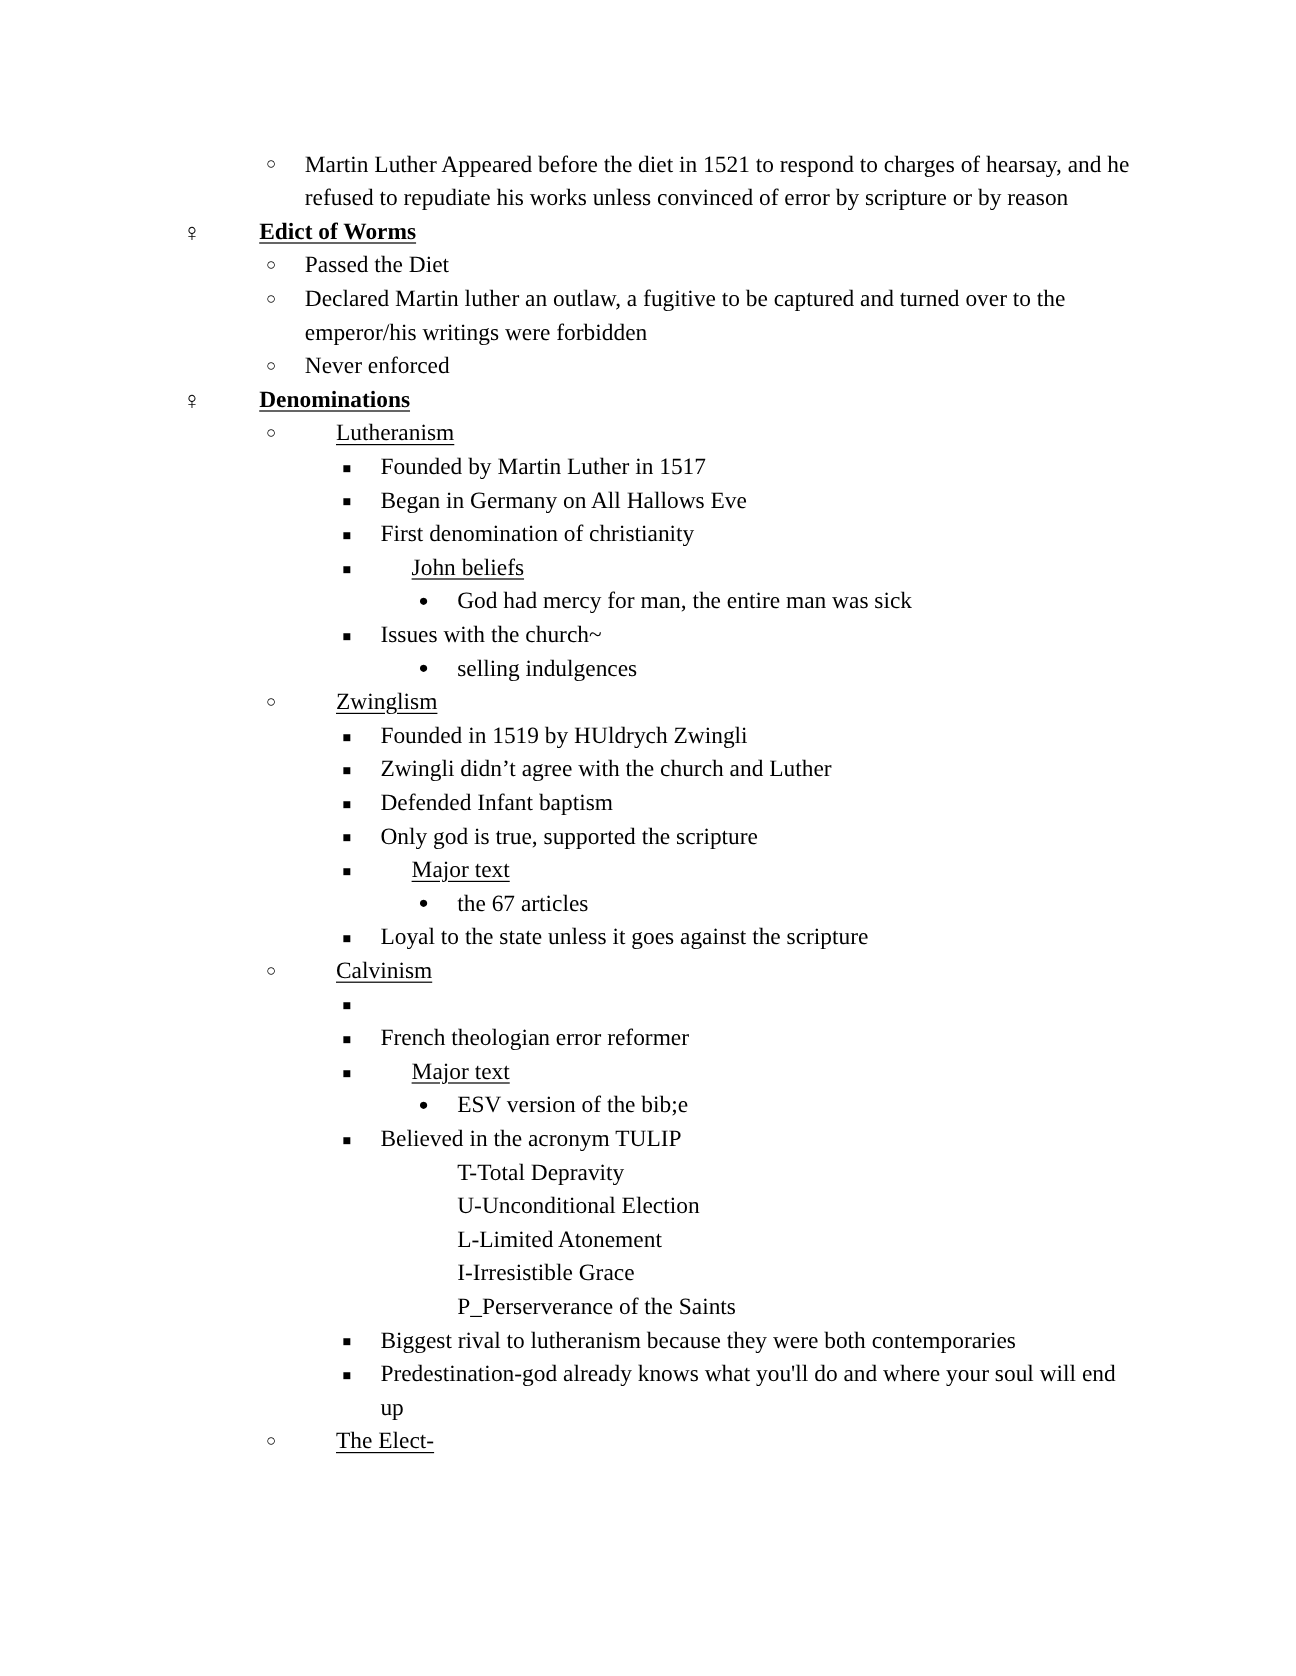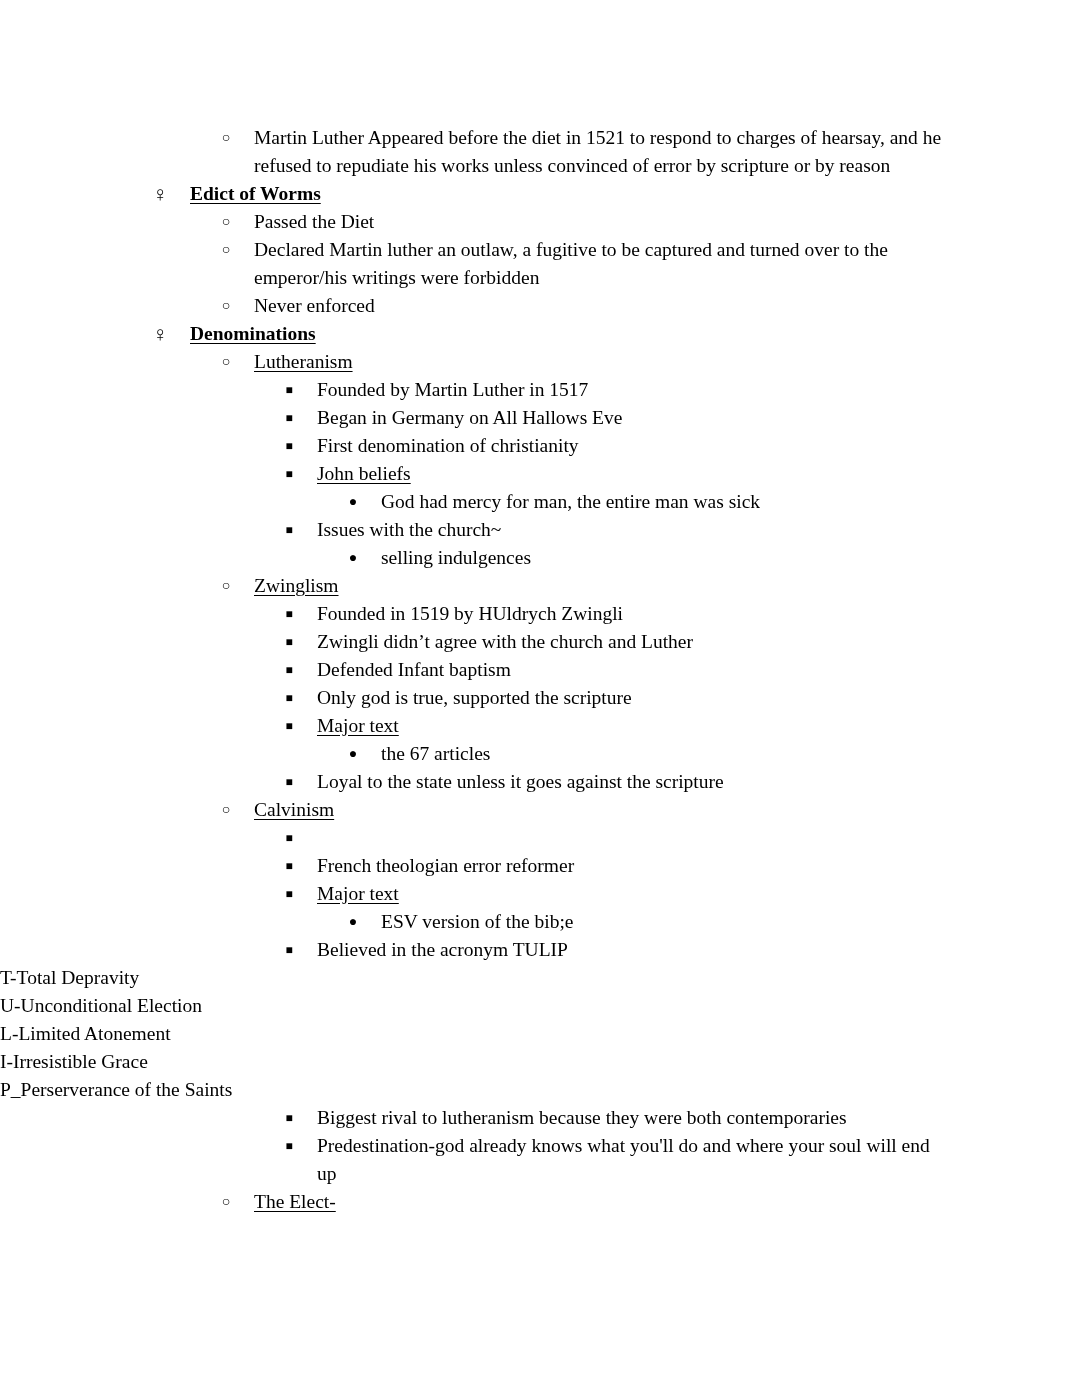--- a/index.html
+++ b/index.html
@@ -26,38 +26,38 @@
     color: #000000;
   }
   .li {
     position: relative;
     min-height: 28px;
   }
   .li.lvl1  { padding-left: 190px; }
   .li.lvl2  { padding-left: 254px; }
   .li.lvl3  { padding-left: 317px; }
   .li.lvl4  { padding-left: 381px; }
-  .li.plain { }
+  .li.plain { padding-left: 381px; }
   .bullet {
     position: absolute;
     top: 0;
     line-height: 28px;
     text-align: center;
     width: 24px;
   }
   .li.lvl1 .bullet { left: 148px; }
   .li.lvl2 .bullet { left: 214px; }
   .li.lvl3 .bullet { left: 277px; }
   .li.lvl4 .bullet { left: 341px; }
   .bullet.female { font-size: 21px; font-weight: bold; }
   .bullet.circle { font-size: 14px; }
   .bullet.square { font-size: 12px; }
   .bullet.disc   { font-size: 14px; }
   .t-bold { font-weight: bold; }
-  .t-underline { text-decoration: underline; text-underline-offset: 3px; }
+  .t-underline { text-decoration: underline; text-underline-offset: 3px; margin-left: 26px; }
 </style>
 </head>
 <body>
 
 <div id="page">
   <div id="outline">
       <div class="li lvl2"><span class="bullet circle">○</span><span class="">Martin Luther Appeared before the diet in 1521 to respond to charges of hearsay, and he refused to repudiate his works unless convinced of error by scripture or by reason</span></div>
       <div class="li lvl1"><span class="bullet female">♀</span><span class="t-bold t-underline">Edict of Worms</span></div>
       <div class="li lvl2"><span class="bullet circle">○</span><span class="">Passed the Diet</span></div>
       <div class="li lvl2"><span class="bullet circle">○</span><span class="">Declared Martin luther an outlaw, a fugitive to be captured and turned over to the emperor/his writings were forbidden</span></div>

